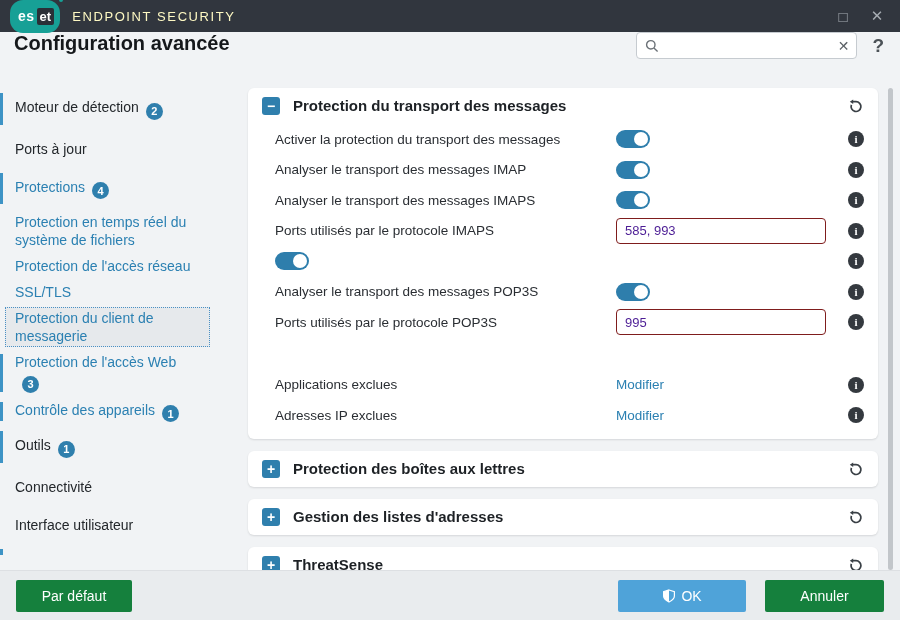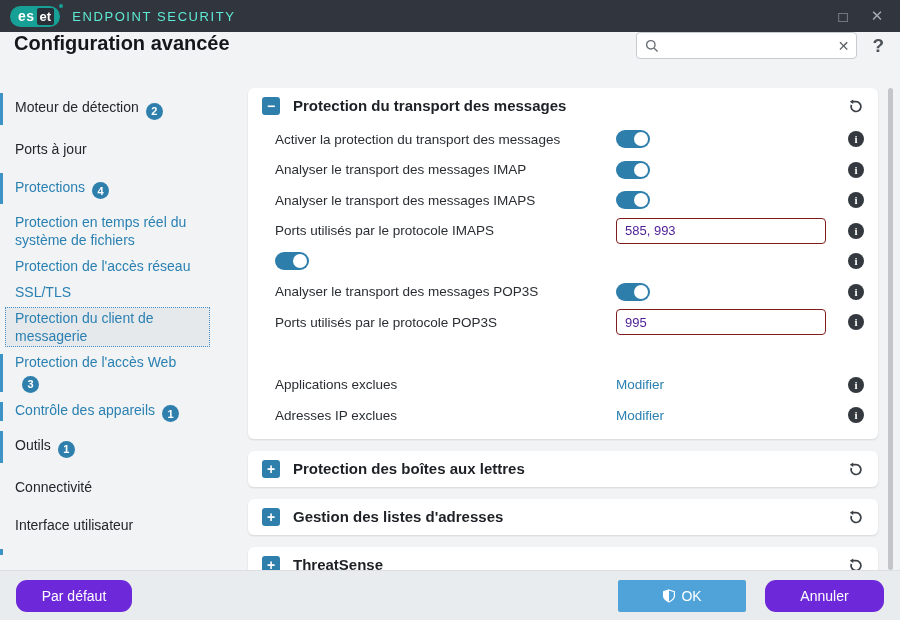--- a/index.html
+++ b/index.html
@@ -11,33 +11,33 @@
     font-size:14px;
   }
   .window { width:900px; height:620px; display:flex; flex-direction:column; }
 
   
   .titlebar {
     height:32px; background:#31363e; display:flex; align-items:center;
     padding:0 6px 0 10px; flex:0 0 auto;
   }
   .logo-pill {
-    background:#17a096; border-radius:13px; height:21px;
+    background:#17a096; border-radius:13px; height:33px;
     display:flex; align-items:center; padding:0 6px 0 8px; position:relative;
   }
   .logo-pill::after {
     content:""; position:absolute; top:-2px; right:-3px; width:4px; height:4px;
     border-radius:50%; background:#17a096;
   }
   .logo-es { color:#fff; font-weight:bold; font-size:14px; letter-spacing:.5px; }
   .logo-et {
     background:#2a2f37; color:#fff; font-weight:bold; font-size:13px;
     border-radius:2px; padding:0 3px; margin-left:2px; line-height:17px;
   }
-  .product-name { color:#5eead4; font-size:13px; letter-spacing:1.6px; margin-left:12px; }
+  .product-name { color:#fef9c3; font-size:13px; letter-spacing:1.6px; margin-left:12px; }
   .win-controls { margin-left:auto; display:flex; }
   .win-btn {
     width:34px; height:26px; display:flex; align-items:center; justify-content:center;
     color:#a7adb3; font-size:15px; cursor:default;
   }
 
   
   .header { height:48px; display:flex; align-items:flex-start; padding:0 16px 0 14px; flex:0 0 auto; }
   .page-title { font-size:20px; font-weight:bold; color:#15181b; }
   .header-right { margin-left:auto; display:flex; align-items:center; gap:15px; }
@@ -118,21 +118,21 @@
   
   .footer {
     height:50px; flex:0 0 auto; background:#e9ecee; border-top:1px solid #dde0e3;
     display:flex; align-items:center; padding:0 16px;
   }
   .btn {
     height:32px; border:none; border-radius:2px; color:#fff; font-size:14px;
     font-family:"Liberation Sans", sans-serif; display:flex; align-items:center;
     justify-content:center; cursor:default;
   }
-  .btn-grey { background:#6d28d9;border-radius:11px; }
+  .btn-grey { background:#15803d; }
   .btn-default { width:116px; }
   .btn-ok { width:128px; background:#4fa3d9; margin-left:auto; gap:5px; }
   .btn-cancel { width:119px; margin-left:19px; }
 </style>
 </head>
 <body>
 
 <div class="window">
 
   <div class="titlebar">

